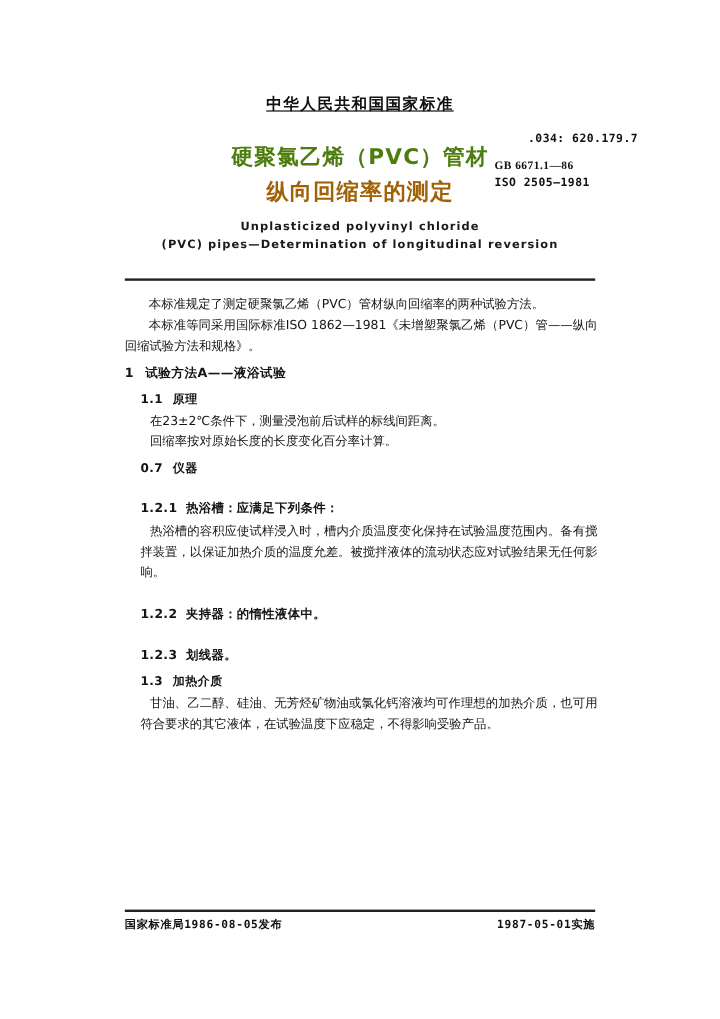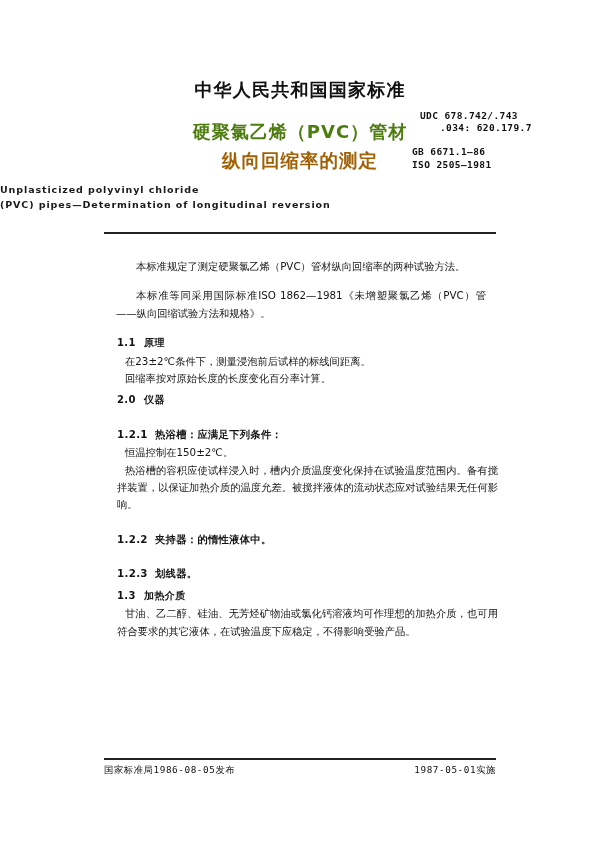--- a/index.html
+++ b/index.html
@@ -28,24 +28,25 @@
     width: 600px;
     height: 235px;
   }
   .national-line {
     position: absolute;
     left: 0;
     top: 78px;
     width: 600px;
     text-align: center;
     font-family: "DejaVu Sans", "Liberation Sans", sans-serif;
-    font-size: 18px;
+    font-size: 13px;
     font-weight: bold;
     letter-spacing: 1.2px;
     color: #111;
+    text-decoration: underline;
   }
   .title-block {
     position: absolute;
     left: 0;
     top: 118px;
     width: 600px;
     text-align: center;
   }
   .title-line-1 {
     font-family: "DejaVu Sans", "Liberation Sans", sans-serif;
@@ -61,20 +62,21 @@
     font-weight: bold;
     letter-spacing: 1px;
     line-height: 30px;
     color: #a16207;
   }
   .subtitle-block {
     position: absolute;
     left: 0;
     top: 182px;
     width: 600px;
+    text-align: center;
     font-family: "DejaVu Sans", "Liberation Sans", sans-serif;
     font-weight: bold;
     font-size: 9.5px;
     letter-spacing: 0.9px;
     line-height: 15px;
     color: #1a1a1a;
   }
   .codes {
     position: absolute;
     right: 18px;
@@ -82,21 +84,21 @@
     width: 170px;
     text-align: left;
     font-family: "DejaVu Sans Mono", "Liberation Mono", monospace;
     font-size: 9.5px;
     font-weight: bold;
     color: #111;
     letter-spacing: 0.4px;
   }
   .codes .udc-1 { display: block; padding-left: 8px; line-height: 12px; }
   .codes .udc-2 { display: block; padding-left: 28px; line-height: 12px; }
-  .codes .gb    { display: block; padding-left: 0px; line-height: 13px; margin-top: 11px; }
+  .codes .gb    { display: block; padding-left: 0px; line-height: 13px; margin-top: 11px; font-family: Liberation Serif, serif; }
   .codes .iso   { display: block; padding-left: 0px; line-height: 13px; }
 
   .rule-top {
     position: absolute;
     left: 104px;
     top: 232px;
     width: 392px;
     height: 2px;
     background: #222;
   }
@@ -108,21 +110,21 @@
     top: 246px;
     width: 394px;
     font-family: "DejaVu Sans", "Liberation Sans", sans-serif;
     font-size: 10.3px;
     line-height: 17.4px;
     color: #151515;
     text-align: justify;
   }
   .p-indent {
     text-indent: 20px;
-    margin: 12px;
+    margin: 0;
   }
   .h1 {
     margin: 5px 0 2px 0;
     font-weight: bold;
     font-size: 10.5px;
     letter-spacing: 0.4px;
   }
   .h1 .num { display: inline-block; min-width: 17px; }
   .h2 {
     margin: 4px 0 1px 0;
@@ -158,21 +160,21 @@
   .footer {
     position: absolute;
     left: 104px;
     top: 764px;
     width: 392px;
     display: flex;
     justify-content: space-between;
     align-items: center;
     font-family: "DejaVu Sans Mono", "Liberation Mono", monospace;
     font-size: 9.3px;
-    font-weight: normal;
+    font-weight: bold;
     letter-spacing: 0.6px;
     color: #111;
   }
   .footer-left, .footer-right { white-space: nowrap; }
 </style>
 </head>
 <body>
 
 <div class="page">
 
@@ -184,55 +186,56 @@
       <div class="title-line-1">硬聚氯乙烯（PVC）管材</div>
       <div class="title-line-2">纵向回缩率的测定</div>
     </div>
 
     <div class="subtitle-block">
       <div>Unplasticized polyvinyl chloride</div>
       <div>(PVC) pipes—Determination of longitudinal reversion</div>
     </div>
 
     <div class="codes">
-      <span class="udc-1">UDC 678.742/.743</span>
       <span class="udc-2">.034: 620.179.7</span>
       <span class="gb">GB 6671.1—86</span>
       <span class="iso">ISO 2505—1981</span>
     </div>
 
   </div>
 
   <div class="rule-top"></div>
 
   <div class="body">
 
     <p class="p-indent">本标准规定了测定硬聚氯乙烯（PVC）管材纵向回缩率的两种试验方法。</p>
 
     <p class="p-indent">本标准等同采用国际标准ISO 1862—1981《未增塑聚氯乙烯（PVC）管——纵向回缩试验方法和规格》。</p>
 
+    <p class="h1">
+      <span class="num">1</span><span>试验方法A——液浴试验</span>
+    </p>
 
     <p class="h2">
       <span class="num">1.1</span><span>原理</span>
     </p>
 
 
     <p class="sub-para">在23±2℃条件下，测量浸泡前后试样的标线间距离。</p>
 
     <p class="sub-para">回缩率按对原始长度的长度变化百分率计算。</p>
 
     <p class="h2">
-      <span class="num">2.0</span><span>仪器</span>
+      <span class="num">0.7</span><span>仪器</span>
     </p>
 
     <p class="h3">
       <span class="num">1.2.1</span><span>热浴槽：应满足下列条件：</span>
     </p>
 
-    <p class="sub-para">恒温控制在150±2℃。</p>
 
     <p class="sub-para">热浴槽的容积应使试样浸入时，槽内介质温度变化保持在试验温度范围内。备有搅拌装置，以保证加热介质的温度允差。被搅拌液体的流动状态应对试验结果无任何影响。</p>
 
     <p class="h3">
       <span class="num">1.2.2</span><span>夹持器：的惰性液体中。</span>
     </p>
 
     <p class="h3">
       <span class="num">1.2.3</span><span>划线器。</span>
     </p>

